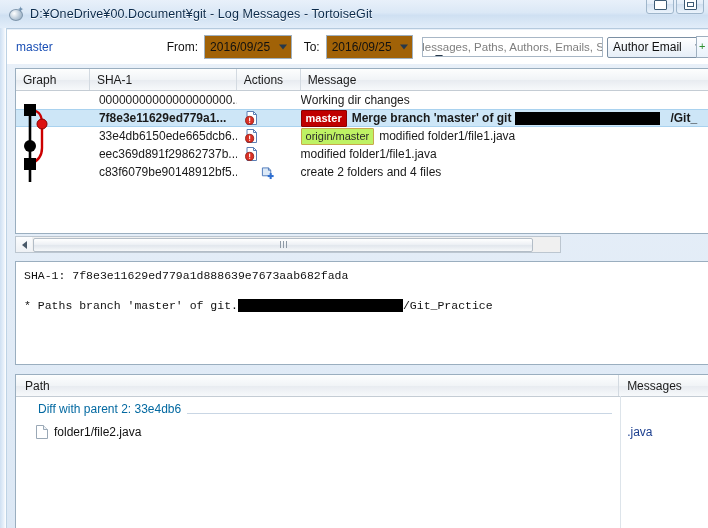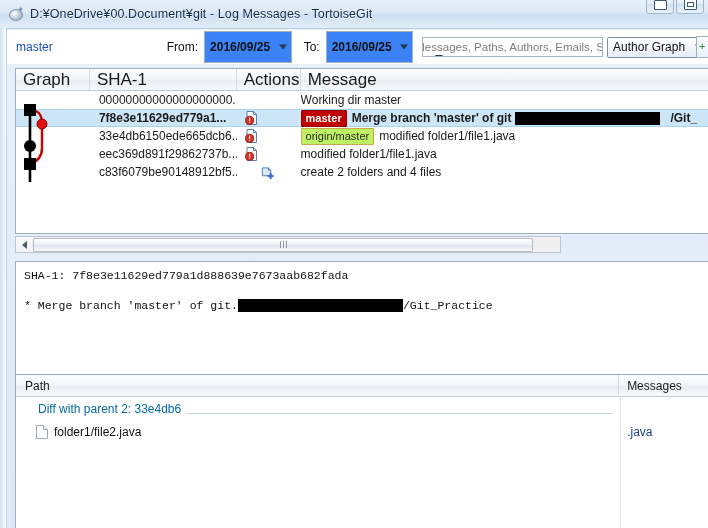--- a/index.html
+++ b/index.html
@@ -125,28 +125,27 @@
   }
   .lbl {
     color: #111111;
     font-size: 12px;
   }
   .from-label { margin-left: 114px; }
   .to-label { margin-left: 12px; }
 
   .datebox {
     margin-left: 6px;
-    width: 92px; height: 32px;
+    width: 92px; height: 24px;
     border: 1px solid #9fb0c0;
-    background: #3b82f6;
-    display: flex;
-    align-items: center;
-    box-sizing: border-box;
-    position: relative;
-    font-weight: bold;
+    background: #a16207;
+    display: flex;
+    align-items: center;
+    box-sizing: border-box;
+    position: relative;
   }
   .datebox .val {
     padding-left: 5px;
     font-size: 12px;
     color: #111111;
   }
   .dd-arrow {
     position: absolute;
     right: 4px;
     top: 50%;
@@ -228,21 +227,21 @@
     box-sizing: border-box;
     overflow: hidden;
   }
   .hdrrow {
     display: flex;
     height: 21px;
     background: linear-gradient(180deg, #fdfefe 0%, #f1f4f7 50%, #e7ebf0 51%, #f7f9fb 100%);
     border-bottom: 1px solid #c4ccd4;
   }
   .hdrcell {
-    font-size: 17px;
+    font-size: 12px;
     color: #1a1a1a;
     display: flex;
     align-items: center;
     padding-left: 7px;
     border-right: 1px solid #d3dae1;
     box-sizing: border-box;
     height: 21px;
   }
   .hc-graph { width: 74px; }
   .hc-sha { width: 147px; }
@@ -370,21 +369,21 @@
   }
   .grip {
     width: 7px; height: 7px;
     background-image: repeating-linear-gradient(90deg, #8d99a5 0 1px, transparent 1px 3px);
   }
 
   
   .detailpane {
     position: absolute;
     left: 15px; top: 261px;
-    width: 693px; height: 136px;
+    width: 693px; height: 104px;
     border: 1px solid #9aaebf;
     border-right: none;
     background: #ffffff;
     box-sizing: border-box;
     padding: 6px 8px;
     overflow: hidden;
   }
   .mono {
     font-family: "Liberation Mono", "DejaVu Sans Mono", monospace;
     font-size: 11.5px;
@@ -520,21 +519,21 @@
       <span class="val">2016/09/25</span>
       <span class="dd-arrow"></span>
     </div>
 
     <div class="searchbox">
       <span class="ph">Messages, Paths, Authors, Emails, SHA</span>
       <span class="tiny-arrow"></span>
     </div>
 
     <div class="combobox">
-      <span class="val">Author Graph</span>
+      <span class="val">Author Email</span>
       <span class="dd-arrow"></span>
     </div>
   </div>
 
   <div class="edge-btn">
     <span class="plus">+</span>
   </div>
 
   <div class="logpanel">
     <div class="hdrrow">
@@ -544,21 +543,21 @@
       <div class="hdrcell hc-msg">Message</div>
     </div>
 
     <div class="rows">
 
       <div class="row">
         <div class="c-graph"></div>
         <div class="c-sha">00000000000000000000...</div>
         <div class="c-actions"></div>
         <div class="c-msg">
-          <span>Working dir master</span>
+          <span>Working dir changes</span>
         </div>
       </div>
 
       <div class="row selected">
         <div class="c-graph"></div>
         <div class="c-sha">7f8e3e11629ed779a1...</div>
         <div class="c-actions">
           <svg class="act-icon" viewBox="0 0 13 14">
             <path d="M2 0.5 H8.5 L11.5 3.5 V13.5 H2 Z" fill="#ffffff" stroke="#5b7fb5" stroke-width="1"></path>
             <path d="M8.5 0.5 V3.5 H11.5" fill="none" stroke="#5b7fb5" stroke-width="1"></path>
@@ -649,21 +648,21 @@
     </div>
     <div class="hs-thumb">
       <div class="grip"></div>
     </div>
   </div>
 
   <div class="detailpane">
     <div class="mono">SHA-1: 7f8e3e11629ed779a1d888639e7673aab682fada</div>
     <div class="mono-gap"></div>
     <div class="mono">
-      <span>* Merge branch 'master' of git.</span><span class="redact" style="width:165px;"></span><span>/Git_Practice</span>
+      <span>* Paths branch 'master' of git.</span><span class="redact" style="width:165px;"></span><span>/Git_Practice</span>
     </div>
   </div>
 
   <div class="filepanel">
     <div class="fhdr">
       <div class="fh-path">Path</div>
       <div class="fh-ext">Messages</div>
     </div>
 
     <div class="col-divider"></div>

